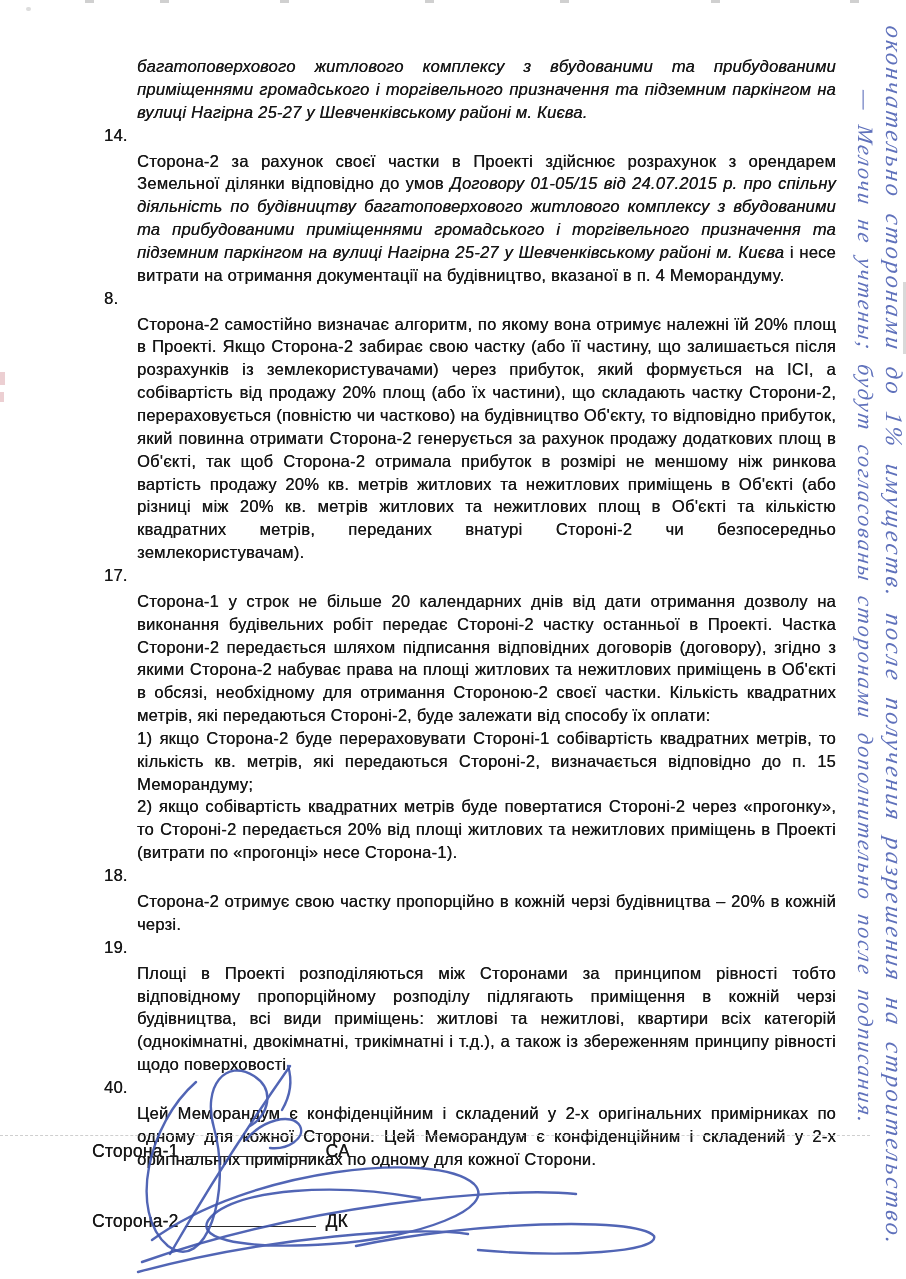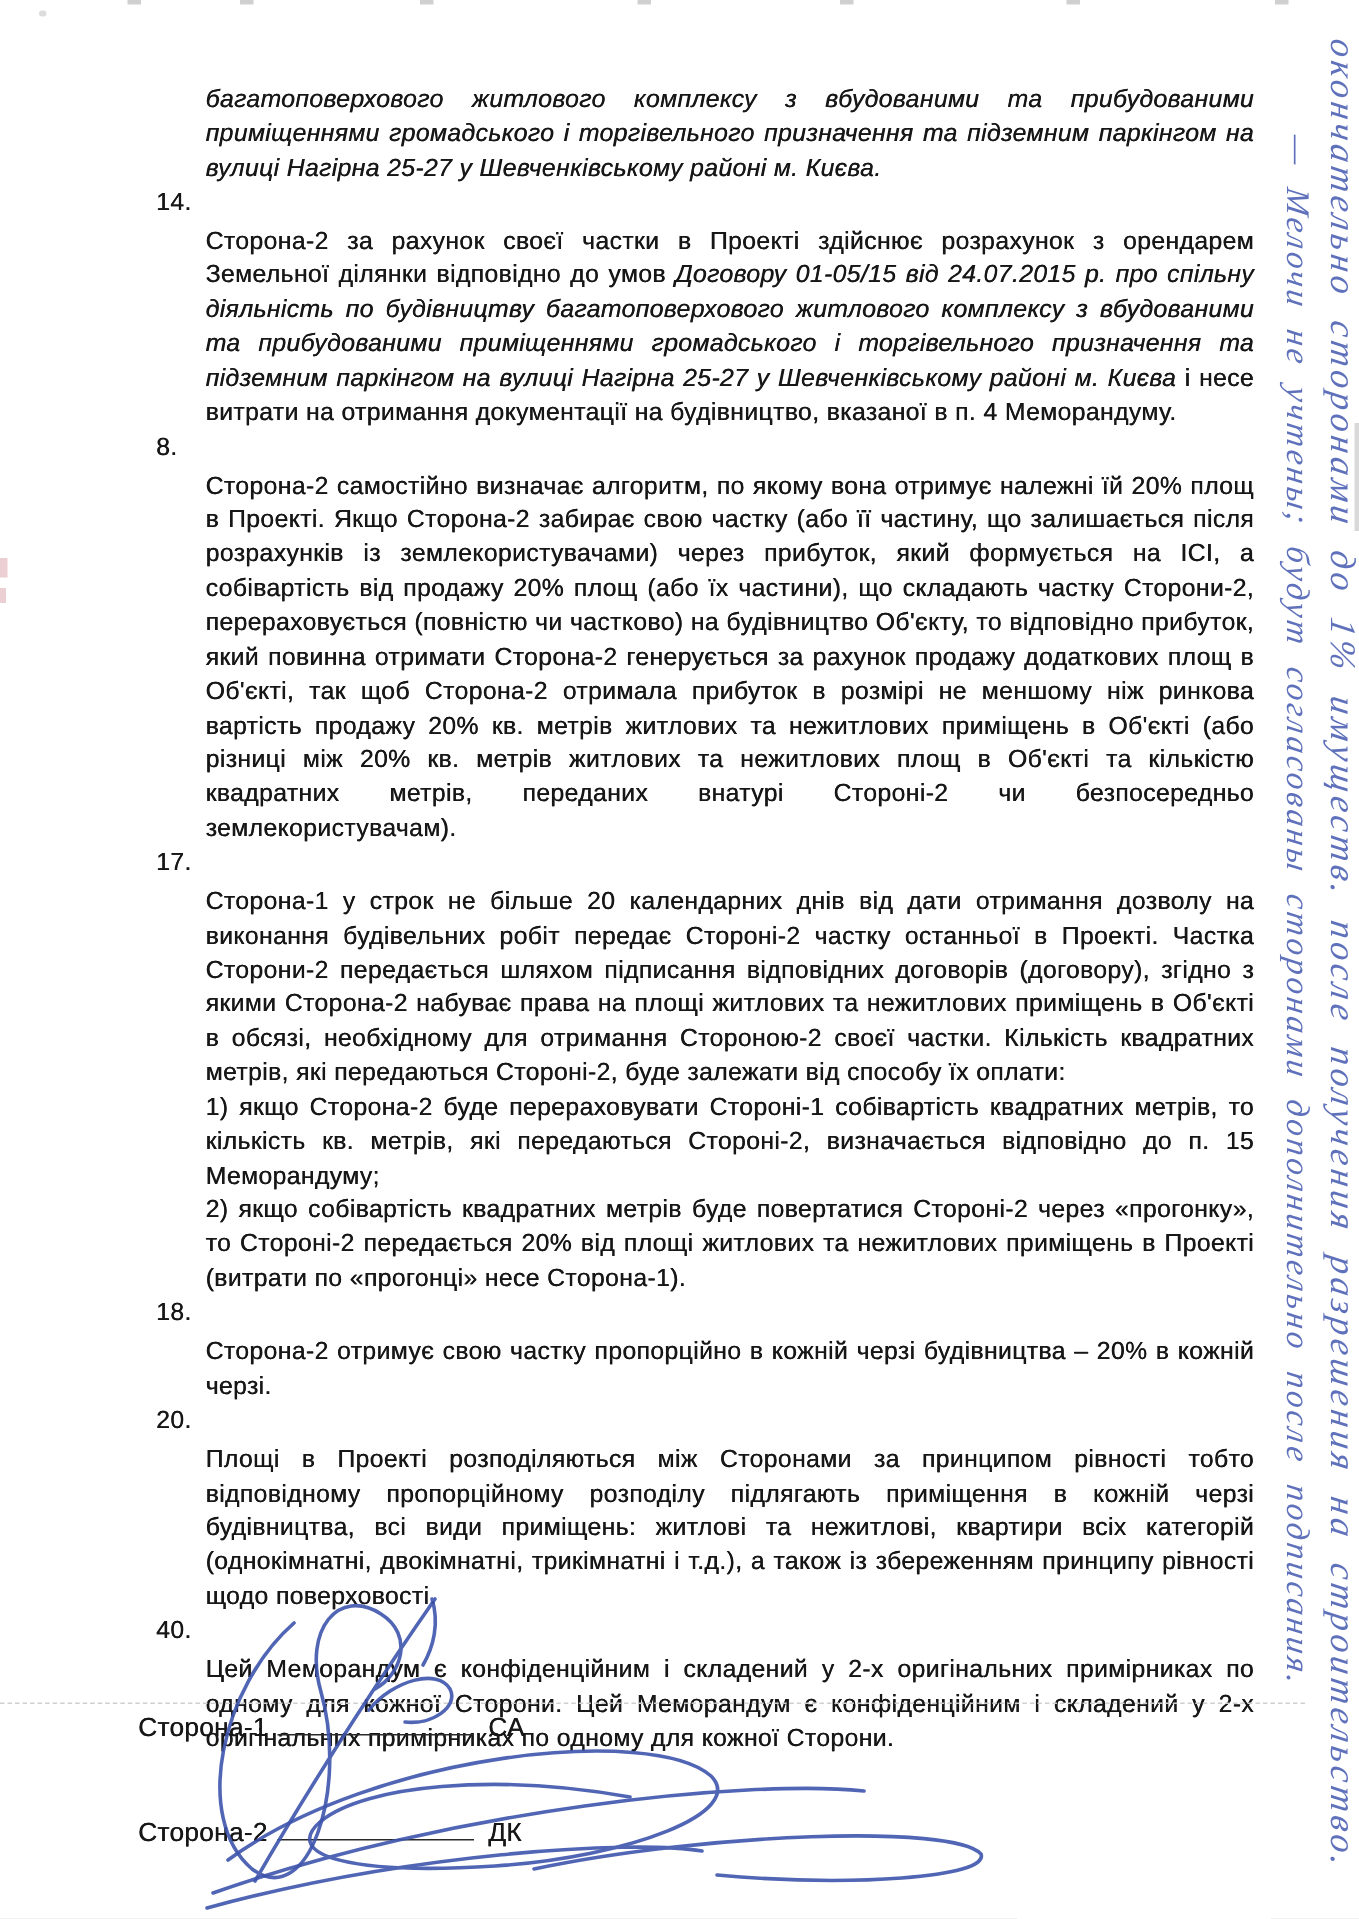--- a/index.html
+++ b/index.html
@@ -62,21 +62,21 @@
         </div>
         <div class="item">
           <span class="num">17.</span>
           <div class="body"><span class="seg-normal">Сторона-1 у строк не більше 20 календарних днів від дати отримання дозволу на виконання будівельних робіт передає Стороні-2 частку останньої в Проекті. Частка Сторони-2 передається шляхом підписання відповідних договорів (договору), згідно з якими Сторона-2 набуває права на площі житлових та нежитлових приміщень в Об'єкті в обсязі, необхідному для отримання Стороною-2 своєї частки. Кількість квадратних метрів, які передаються Стороні-2, буде залежати від способу їх оплати:</span><div class="subitem">1) якщо Сторона-2 буде перераховувати Стороні-1 собівартість квадратних метрів, то кількість кв. метрів, які передаються Стороні-2, визначається відповідно до п. 15 Меморандуму;</div><div class="subitem">2) якщо собівартість квадратних метрів буде повертатися Стороні-2 через «прогонку», то Стороні-2 передається 20% від площі житлових та нежитлових приміщень в Проекті (витрати по «прогонці» несе Сторона-1).</div></div>
         </div>
         <div class="item">
           <span class="num">18.</span>
           <div class="body"><span class="seg-normal">Сторона-2 отримує свою частку пропорційно в кожній черзі будівництва – 20% в кожній черзі.</span></div>
         </div>
         <div class="item">
-          <span class="num">20.</span>
+          <span class="num">19.</span>
           <div class="body"><span class="seg-normal">Площі в Проекті розподіляються між Сторонами за принципом рівності тобто відповідному пропорційному розподілу підлягають приміщення в кожній черзі будівництва, всі види приміщень: житлові та нежитлові, квартири всіх категорій (однокімнатні, двокімнатні, трикімнатні і т.д.), а також із збереженням принципу рівності щодо поверховості.</span></div>
         </div>
         <div class="item">
           <span class="num">40.</span>
           <div class="body"><span class="seg-normal">Цей Меморандум є конфіденційним і складений у 2-х оригінальних примірниках по одному для кожної Сторони. Цей Меморандум є конфіденційним і складений у 2-х оригінальних примірниках по одному для кожної Сторони.</span></div>
         </div>
       </div>
   </div>
 
   <div class="sep"></div>

